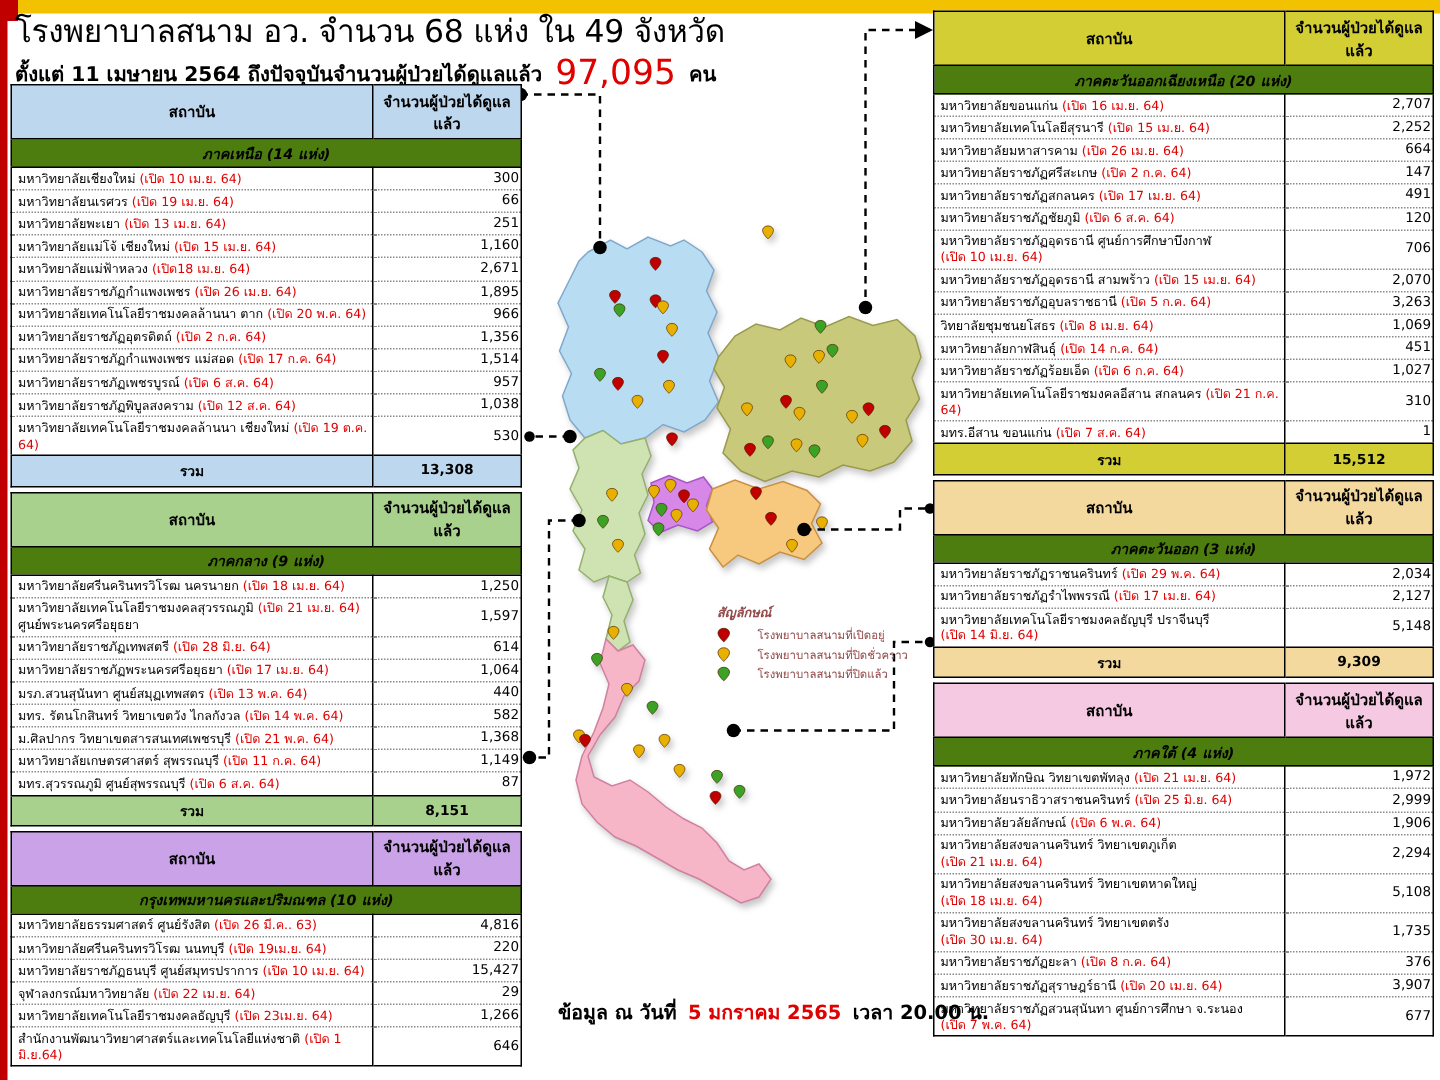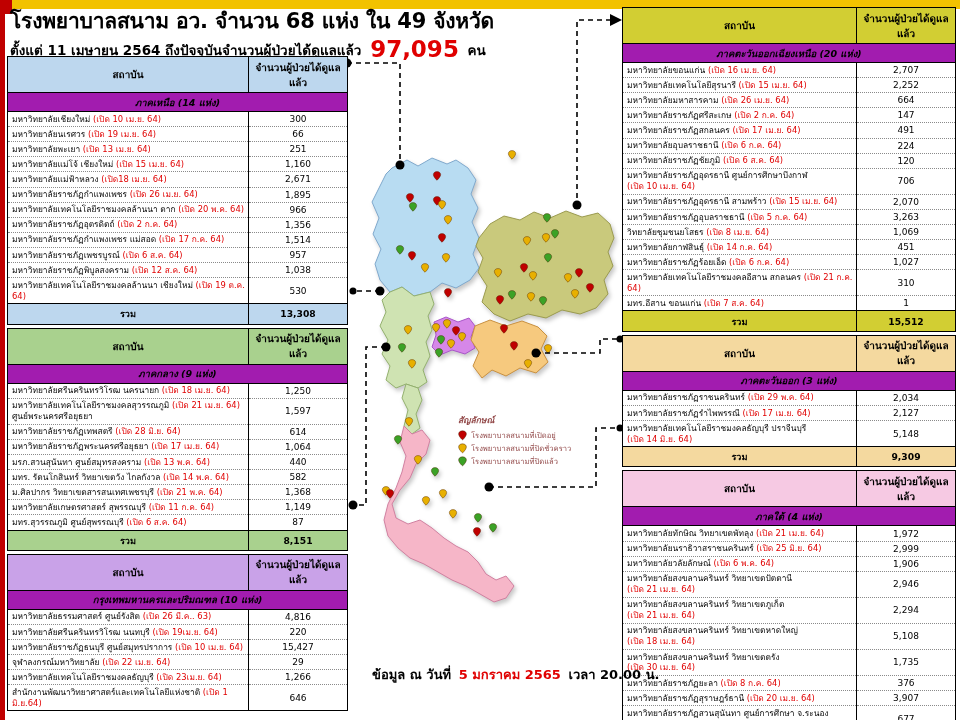--- a/index.html
+++ b/index.html
@@ -7,48 +7,48 @@
     width:960px;height:720px;position:relative;overflow:hidden;background:#ffffff;
     font-family:"DejaVu Sans",sans-serif;
   }
   
   .topbar{position:absolute;left:0;top:0;width:960px;height:9px;background:#F2C200;z-index:4;}
   .leftstrip{position:absolute;left:0;top:0;width:5px;height:720px;background:#C00000;z-index:5;}
   .corner{position:absolute;left:0;top:0;width:12px;height:14px;background:#C00000;z-index:6;}
 
   
   .titleblock{position:absolute;left:10px;top:10px;width:600px;z-index:7;}
-  .title{font-size:21px;font-weight:700;color:#000;letter-spacing:-0.2px;line-height:1.1;}
+  .title{font-size:21px;font-weight:400;color:#000;letter-spacing:-0.2px;line-height:1.1;}
   .subtitle{font-size:13.5px;font-weight:700;color:#000;margin-top:3px;}
-  .subtitle .big-num{color:#E00000;font-size:23px;font-weight:700;padding:0 4px;vertical-align:-2px;}
+  .subtitle .big-num{color:#E00000;font-size:23px;font-weight:400;padding:0 4px;vertical-align:-2px;}
 
   
   .col{position:absolute;z-index:8;}
   #left-tables{left:7px;top:56px;width:341px;}
   #right-tables{left:622px;top:7px;width:334px;}
   table.rtable{width:100%;border-collapse:collapse;table-layout:fixed;border:1.6px solid #000;margin-bottom:3px;background:#fff;}
   table.rtable td{font-family:"DejaVu Sans",sans-serif;}
   td.h-inst,td.h-count{font-size:10px;font-weight:700;text-align:center;padding:2.5px 2px;border-bottom:1.3px solid #000;color:#000;}
   td.h-count{border-left:1.3px solid #000;}
   .countcol{width:99px;}
-  td.region{font-size:9.5px;font-weight:700;font-style:italic;text-align:center;padding:1.5px;border-bottom:1px solid #000;background:#a21caf;color:#000;}
+  td.region{font-size:9.5px;font-weight:700;font-style:italic;text-align:center;padding:1.5px;border-bottom:1px solid #000;background:#4d7c0f;color:#000;}
   td.inst{font-size:8.4px;padding:1.6px 3px 1.6px 4px;border-bottom:1px dotted #8a8a8a;color:#000;line-height:1.3;word-wrap:break-word;}
-  td.cnt{font-size:9px;text-align:center;border-left:1.3px solid #000;border-bottom:1px dotted #8a8a8a;color:#000;}
+  td.cnt{font-size:9px;text-align:right;border-left:1.3px solid #000;border-bottom:1px dotted #8a8a8a;color:#000;}
   .open{color:#E00000;}
   td.tot-l,td.tot-v{font-size:9.2px;font-weight:700;text-align:center;padding:2.2px;border-top:1px solid #000;color:#000;}
   td.tot-v{border-left:1.3px solid #000;}
 
   
   #map-svg{position:absolute;left:352px;top:116px;z-index:2;filter:drop-shadow(2px 3px 2px rgba(0,0,0,0.22));}
   #connector-svg{position:absolute;left:0;top:0;z-index:3;pointer-events:none;}
 
   
-  #legend{position:absolute;left:458px;top:401px;width:170px;z-index:9;margin-top:12px;}
+  #legend{position:absolute;left:478px;top:401px;width:170px;z-index:9;}
   #legend .lg-title{font-size:8.5px;font-weight:700;font-style:italic;color:#934A4A;margin-bottom:2px;}
-  #legend .lg-item{display:flex;align-items:center;gap:4px;margin-bottom:1px;}
+  #legend .lg-item{display:flex;align-items:center;gap:18px;margin-bottom:1px;}
   #legend .lg-item span{font-size:7.6px;color:#934A4A;}
   #legend svg{flex:0 0 auto;}
 
   
   #footer{position:absolute;left:372px;top:664px;width:270px;z-index:9;text-align:left;
     font-size:13px;font-weight:700;color:#000;white-space:nowrap;}
   #footer .f-date{color:#E00000;padding:0 3px;}
 </style>
 </head>
 <body>
@@ -275,21 +275,21 @@
         </tr>
         <tr>
           <td class="inst"><span>มหาวิทยาลัยราชภัฏเทพสตรี</span> <span class="open">(เปิด 28 มิ.ย. 64)</span></td>
           <td class="cnt">614</td>
         </tr>
         <tr>
           <td class="inst"><span>มหาวิทยาลัยราชภัฏพระนครศรีอยุธยา</span> <span class="open">(เปิด 17 เม.ย. 64)</span></td>
           <td class="cnt">1,064</td>
         </tr>
         <tr>
-          <td class="inst"><span>มรภ.สวนสุนันทา ศูนย์สมุทรสงคราม</span> <span class="open">(เปิด 13 พ.ค. 64)</span></td>
+          <td class="inst"><span>มรภ.สวนสุนันทา ศูนย์สมุฏเทพสตร</span> <span class="open">(เปิด 13 พ.ค. 64)</span></td>
           <td class="cnt">440</td>
         </tr>
         <tr>
           <td class="inst"><span>มทร. รัตนโกสินทร์   วิทยาเขตวัง ไกลกังวล</span> <span class="open">(เปิด 14 พ.ค. 64)</span></td>
           <td class="cnt">582</td>
         </tr>
         <tr>
           <td class="inst"><span>ม.ศิลปากร วิทยาเขตสารสนเทศเพชรบุรี</span> <span class="open">(เปิด 21 พ.ค. 64)</span></td>
           <td class="cnt">1,368</td>
         </tr>
@@ -375,24 +375,20 @@
         </tr>
         <tr>
           <td class="inst"><span>มหาวิทยาลัยราชภัฏศรีสะเกษ</span> <span class="open">(เปิด 2 ก.ค. 64)</span></td>
           <td class="cnt">147</td>
         </tr>
         <tr>
           <td class="inst"><span>มหาวิทยาลัยราชภัฏสกลนคร</span> <span class="open">(เปิด 17 เม.ย. 64)</span></td>
           <td class="cnt">491</td>
         </tr>
         <tr>
-          <td class="inst"><span>มหาวิทยาลัยอุบลราชธานี</span> <span class="open">(เปิด 6 ก.ค. 64)</span></td>
-          <td class="cnt">224</td>
-        </tr>
-        <tr>
           <td class="inst"><span>มหาวิทยาลัยราชภัฏชัยภูมิ</span> <span class="open">(เปิด 6 ส.ค. 64)</span></td>
           <td class="cnt">120</td>
         </tr>
         <tr>
           <td class="inst"><span>มหาวิทยาลัยราชภัฏอุดรธานี ศูนย์การศึกษาบึงกาฬ</span><br><span class="open">(เปิด 10 เม.ย. 64)</span></td>
           <td class="cnt">706</td>
         </tr>
         <tr>
           <td class="inst"><span>มหาวิทยาลัยราชภัฏอุดรธานี สามพร้าว</span> <span class="open">(เปิด 15 เม.ย. 64)</span></td>
           <td class="cnt">2,070</td>
@@ -477,24 +473,20 @@
         </tr>
         <tr>
           <td class="inst"><span>มหาวิทยาลัยนราธิวาสราชนครินทร์</span> <span class="open">(เปิด 25 มิ.ย. 64)</span></td>
           <td class="cnt">2,999</td>
         </tr>
         <tr>
           <td class="inst"><span>มหาวิทยาลัยวลัยลักษณ์</span> <span class="open">(เปิด 6 พ.ค. 64)</span></td>
           <td class="cnt">1,906</td>
         </tr>
         <tr>
-          <td class="inst"><span>มหาวิทยาลัยสงขลานครินทร์   วิทยาเขตปัตตานี</span><br><span class="open">(เปิด 21 เม.ย. 64)</span></td>
-          <td class="cnt">2,946</td>
-        </tr>
-        <tr>
           <td class="inst"><span>มหาวิทยาลัยสงขลานครินทร์   วิทยาเขตภูเก็ต</span><br><span class="open">(เปิด 21 เม.ย. 64)</span></td>
           <td class="cnt">2,294</td>
         </tr>
         <tr>
           <td class="inst"><span>มหาวิทยาลัยสงขลานครินทร์   วิทยาเขตหาดใหญ่</span><br><span class="open">(เปิด 18 เม.ย. 64)</span></td>
           <td class="cnt">5,108</td>
         </tr>
         <tr>
           <td class="inst"><span>มหาวิทยาลัยสงขลานครินทร์   วิทยาเขตตรัง</span><br><span class="open">(เปิด  30 เม.ย.  64)</span></td>
           <td class="cnt">1,735</td>

